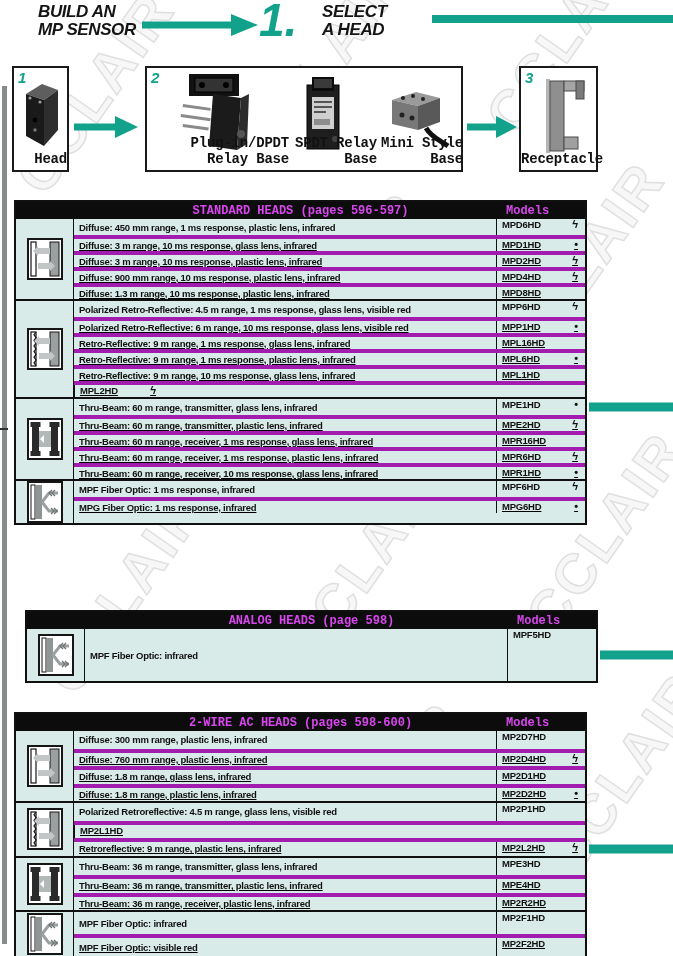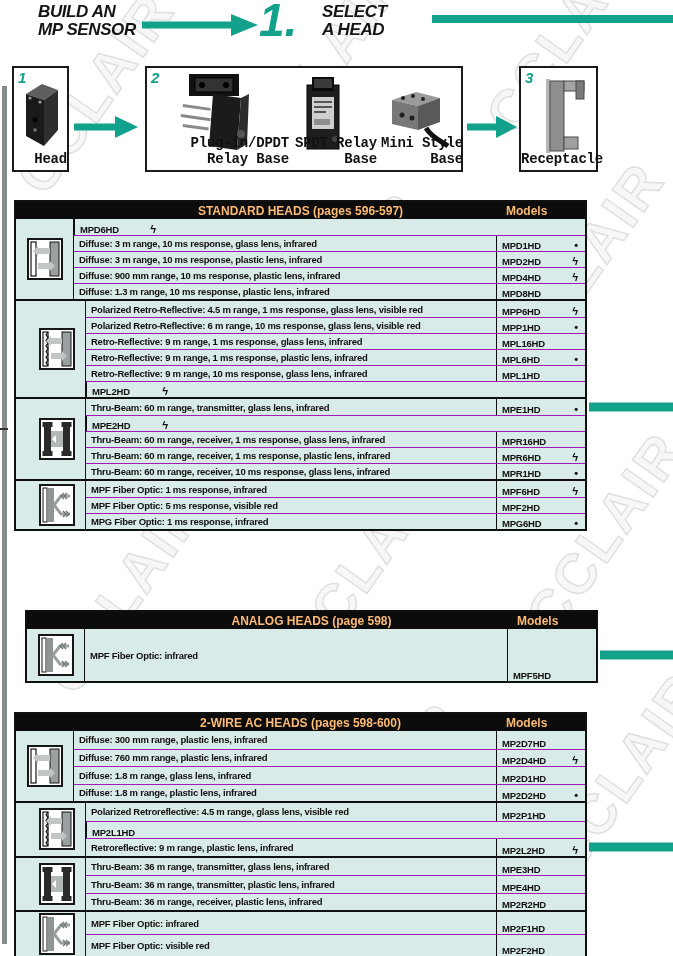--- a/index.html
+++ b/index.html
@@ -45,38 +45,38 @@
   .ph-spdt  { left:152px; top:7px; }
   .ph-mini  { left:235px; top:18px; }
   .ph-recep { left:13px; top:7px; }
   .farrow { position:absolute; top:114px; z-index:3; }
   .fa1 { left:74px; } .fa2 { left:467px; }
 
   
   .cat-table { position:absolute; left:14px; width:573px; border:2px solid #101010;
                background:var(--rowbg,#d9ebe8); z-index:3; }
   .t1 { top:200px; } .t2 { top:610px;margin-left:11px; } .t3 { top:712px; }
-  .thead { position:relative; height:17px; background:var(--headbg,#0c0c0c); color:#fdba74; }
+  .thead { position:relative; height:17px; background:var(--headbg,#0c0c0c); color:#d946ef;font-family:Liberation Mono, monospace; }
   .ttitle { position:absolute; left:0; right:0; top:0; bottom:0; display:flex;
             align-items:center; justify-content:center; font-size:12px; font-weight:bold; }
   .tmodels { position:absolute; right:0; width:89px; top:0; bottom:0; display:flex;
              align-items:center; padding-left:10px; font-size:12px; font-weight:bold; }
   .tgroup { display:flex; }
-  .tgroup + .tgroup { border-top:2px solid #101010;padding-left:12px; }
+  .tgroup + .tgroup { border-top:2px solid #101010; }
   .ticon { flex:0 0 58px; display:flex; align-items:center; justify-content:center;
            border-right:1.5px solid #101010; }
   .trows { flex:1; display:flex; flex-direction:column; }
   .trow { position:relative; display:flex; height:16px; }
-  .trow + .trow { border-top:1px solid #a21caf; }
+  .trow + .trow { border-top:4px solid #a21caf;text-decoration:underline; }
   .t2 .trow { height:52px; }
   .t3 .trow { height:17.5px; }
   .t3 .tgroup:last-child .trow { height:22px; }
   .tdesc { flex:1; display:flex; align-items:center; padding-left:5px; font-size:9.5px;
            font-weight:bold; letter-spacing:-0.25px; color:#101010; white-space:nowrap; overflow:hidden; }
-  .tmodel { flex:0 0 89px; border-left:1.5px solid #101010; display:flex; align-items:flex-end;
+  .tmodel { flex:0 0 89px; border-left:1.5px solid #101010; display:flex; align-items:flex-start;
             justify-content:space-between; padding:0 7px 0 5px; }
   .mname { font-size:9.5px; font-weight:bold; color:#101010; letter-spacing:-0.2px; }
   .mmark { font-size:11px; font-weight:bold; color:#101010; line-height:1; }
   .callout-line { position:absolute; left:calc(100% + 4px); top:50%; transform:translateY(-50%);
                   width:84px; height:9px; background:var(--accent,#12a28c); }
 </style>
 </head>
 <body>
 
 <div id="page">
@@ -202,20 +202,21 @@
             <rect x="4" y="4" width="5" height="34" fill="#fff" stroke="#161616" stroke-width="1.2"></rect>
             <rect x="23" y="4" width="9" height="34" fill="#9aa0a0" stroke="#161616" stroke-width="1"></rect>
             <rect x="11" y="10" width="12" height="6" fill="#c2c6c6"></rect>
             <polygon points="11,8 11,18 6,13" fill="#c2c6c6"></polygon>
             <rect x="11" y="25" width="12" height="6" fill="#c2c6c6"></rect>
             <polygon points="23,23 23,33 28,28" fill="#c2c6c6"></polygon>
           </svg>
         </div>
         <div class="trows">
           <div class="trow">
+            <div class="tdesc">Diffuse: 450 mm range, 1 ms response, plastic lens, infrared</div>
             <div class="tmodel">
               <span class="mname">MPD6HD</span>
               <span class="mmark">ϟ</span>
             </div>
           </div>
           <div class="trow">
             <div class="tdesc">Diffuse: 3 m range, 10 ms response, glass lens, infrared</div>
             <div class="tmodel">
               <span class="mname">MPD1HD</span>
               <span class="mmark">•</span>
@@ -315,20 +316,21 @@
         <div class="trows">
           <div class="trow">
             <div class="tdesc">Thru-Beam: 60 m range, transmitter, glass lens, infrared</div>
             <div class="tmodel">
               <span class="mname">MPE1HD</span>
               <span class="mmark">•</span>
             </div>
             <div class="callout-line"></div>
           </div>
           <div class="trow">
+            <div class="tdesc">Thru-Beam: 60 m range, transmitter, plastic lens, infrared</div>
             <div class="tmodel">
               <span class="mname">MPE2HD</span>
               <span class="mmark">ϟ</span>
             </div>
           </div>
           <div class="trow">
             <div class="tdesc">Thru-Beam: 60 m range, receiver, 1 ms response, glass lens, infrared</div>
             <div class="tmodel">
               <span class="mname">MPR16HD</span>
             </div>
@@ -359,26 +361,20 @@
             <path d="M25,9 l-3,3 3,3 M28,9 l-3,3 3,3" stroke="#6c7272" stroke-width="1.3" fill="none"></path>
             <path d="M24,27 l3,3 -3,3 M27,27 l3,3 -3,3" stroke="#6c7272" stroke-width="1.3" fill="none"></path>
           </svg>
         </div>
         <div class="trows">
           <div class="trow">
             <div class="tdesc">MPF Fiber Optic: 1 ms response, infrared</div>
             <div class="tmodel">
               <span class="mname">MPF6HD</span>
               <span class="mmark">ϟ</span>
-            </div>
-          </div>
-          <div class="trow">
-            <div class="tdesc">MPF Fiber Optic: 5 ms response, visible red</div>
-            <div class="tmodel">
-              <span class="mname">MPF2HD</span>
             </div>
           </div>
           <div class="trow">
             <div class="tdesc">MPG Fiber Optic: 1 ms response, infrared</div>
             <div class="tmodel">
               <span class="mname">MPG6HD</span>
               <span class="mmark">•</span>
             </div>
           </div>
         </div>

